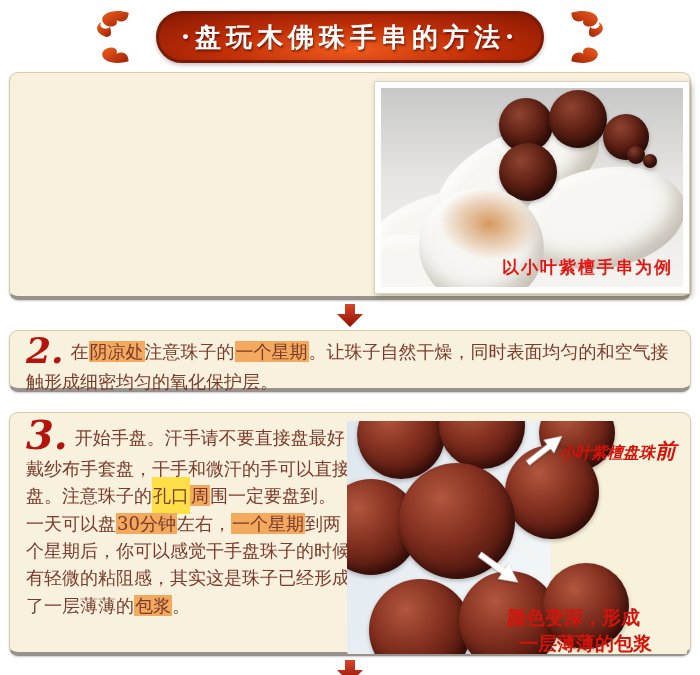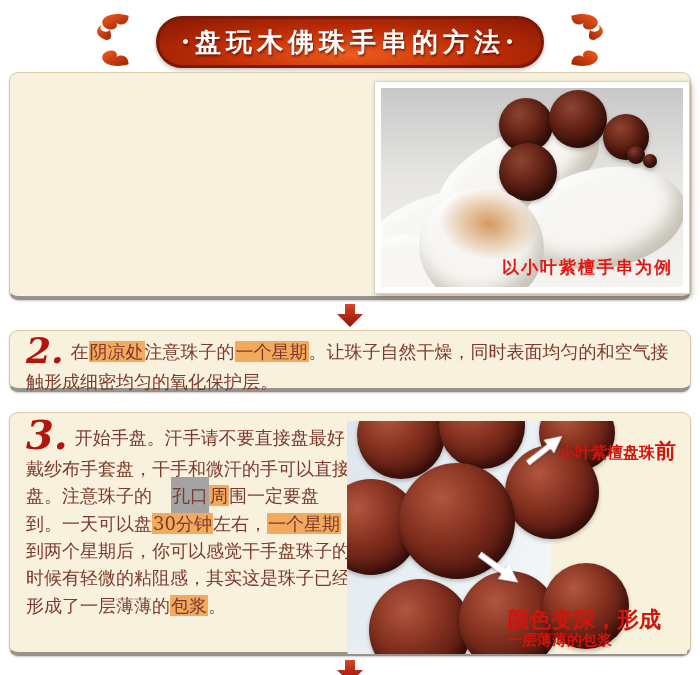--- a/index.html
+++ b/index.html
@@ -1,21 +1,21 @@
 <!DOCTYPE html>
 <html><head>
 <meta charset="utf-8">
 <style>
   html,body{margin:0;padding:0;background:#fff;}
   .page{position:relative;width:700px;height:675px;background:#ffffff;overflow:hidden;
         font-family:"DejaVu Serif","Liberation Serif",serif;}
 
   
   .header{position:absolute;top:6px;left:0;width:700px;height:62px;
-          display:flex;align-items:flex-end;justify-content:center;gap:20px;}
+          display:flex;align-items:center;justify-content:center;gap:20px;}
   .orn{width:50px;height:56px;margin:0 2px;}
   .orn.right{transform:scaleX(-1);}
   .banner{height:46px;padding:0 22px;border-radius:28px;
           background:radial-gradient(ellipse at 50% 78%, #ef5c1d 0%, #c02e07 48%, #871802 100%);
           border:3px solid #7c1a06;display:flex;align-items:center;justify-content:center;
           box-shadow:0 2px 4px rgba(0,0,0,.25);}
   .banner span{color:#fff;font-size:26px;font-weight:bold;letter-spacing:5px;
           text-shadow:1px 2px 2px rgba(60,0,0,.55);white-space:nowrap;}
 
   
@@ -29,21 +29,21 @@
   .step-text{position:absolute;color:#7b3a2b;font-size:19px;line-height:1.55;}
   .s1{left:16px;top:4px;width:350px;}
   .s2{left:16px;top:1px;width:652px;font-size:18px;line-height:1.5;}
   .s3{left:16px;top:2px;width:324px;font-size:18px;line-height:1.52;}
   .step-text p{margin:0;}
   .indent{text-indent:2em;}
   .num{font-style:italic;font-weight:bold;font-size:40px;color:#b5140c;
        margin-right:7px;line-height:1;vertical-align:-5px;}
   .s2 .num{font-size:36px;}
   .hl{background:#f3a95e;padding:0 1px;}
-  .hl-pink{background:#a3a3a3;padding:8px 1px;margin-left:19px;}
+  .hl-pink{background:#fde047;padding:8px 1px;}
 
   
   .down-arrow{position:absolute;left:337px;width:26px;height:23px;}
   .arrow1{top:304px;} .arrow3{top:660px;}
 
   
   .photo1{position:absolute;left:364px;top:8px;width:316px;height:213px;background:#fff;
           padding:6px;box-sizing:border-box;border:1px solid #d8d2c2;
           box-shadow:2px 3px 6px rgba(90,80,60,.35);}
   .photo1-inner{position:relative;width:100%;height:100%;overflow:hidden;
@@ -81,25 +81,25 @@
   .b4{left:10px;top:-30px;width:88px;height:88px;}
   .b5{left:92px;top:-38px;width:86px;height:86px;}
   .b6{left:192px;top:-26px;width:76px;height:76px;}
   .b7{left:22px;top:158px;width:102px;height:102px;}
   .b8{left:112px;top:150px;width:100px;height:100px;}
   .b9{left:196px;top:142px;width:86px;height:86px;}
   .warrow{position:absolute;filter:drop-shadow(0 1px 1px rgba(0,0,0,.35));}
   .wa1{left:176px;top:20px;width:44px;transform:rotate(-38deg);}
   .wa2{left:128px;top:138px;width:48px;transform:rotate(36deg);}
   .ann{position:absolute;color:#d3140b;font-weight:bold;white-space:nowrap;}
-  .ann-top{left:212px;top:16px;font-size:16px;}
+  .ann-top{left:212px;top:16px;font-size:16px;font-style:italic;}
   .ann-top .big{font-size:21px;}
   .ann-b1{left:166px;top:148px;font-size:23px;}
-  .ann-b2{left:160px;top:184px;font-size:22px;}
-  .ann-b3{left:160px;top:210px;font-size:15px;}
+  .ann-b2{left:160px;top:184px;font-size:19px;}
+  .ann-b3{left:172px;top:210px;font-size:19px;}
 </style>
 </head>
 <body>
 
 <div class="page">
 
   <div class="header">
     <svg class="orn left" viewBox="0 0 50 60">
       <defs>
         <linearGradient id="fg1" x1="0" y1="0" x2="1" y2="1">

